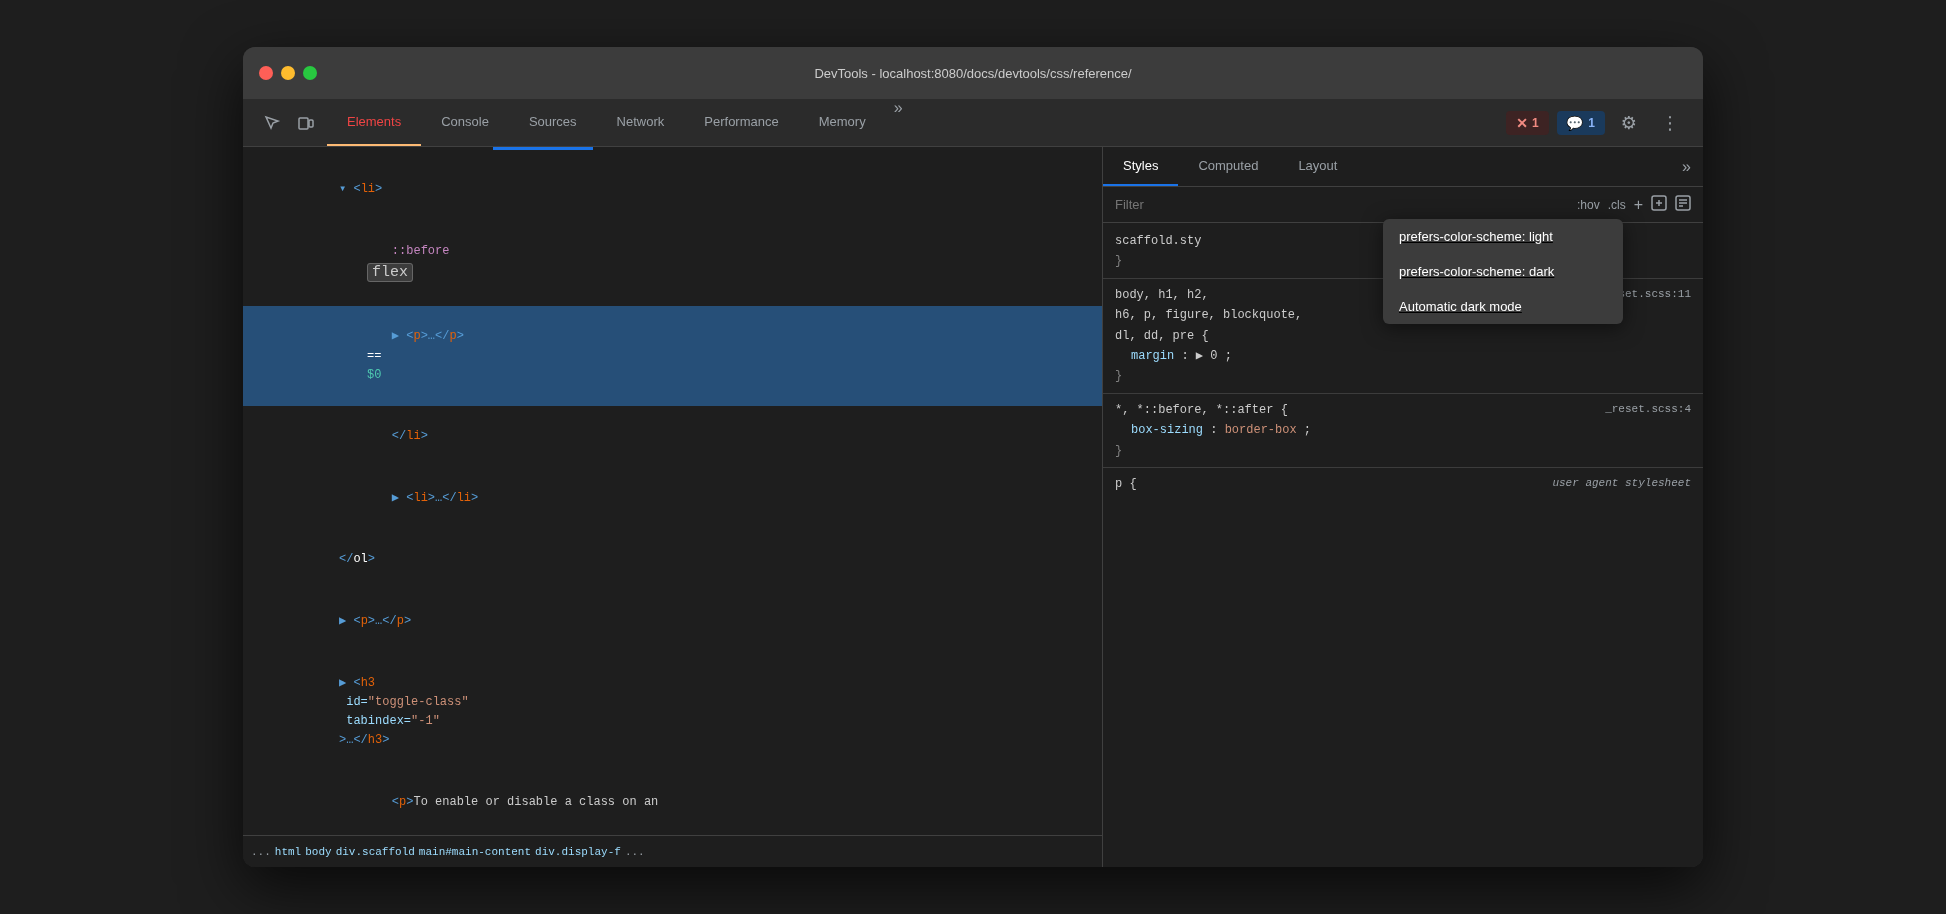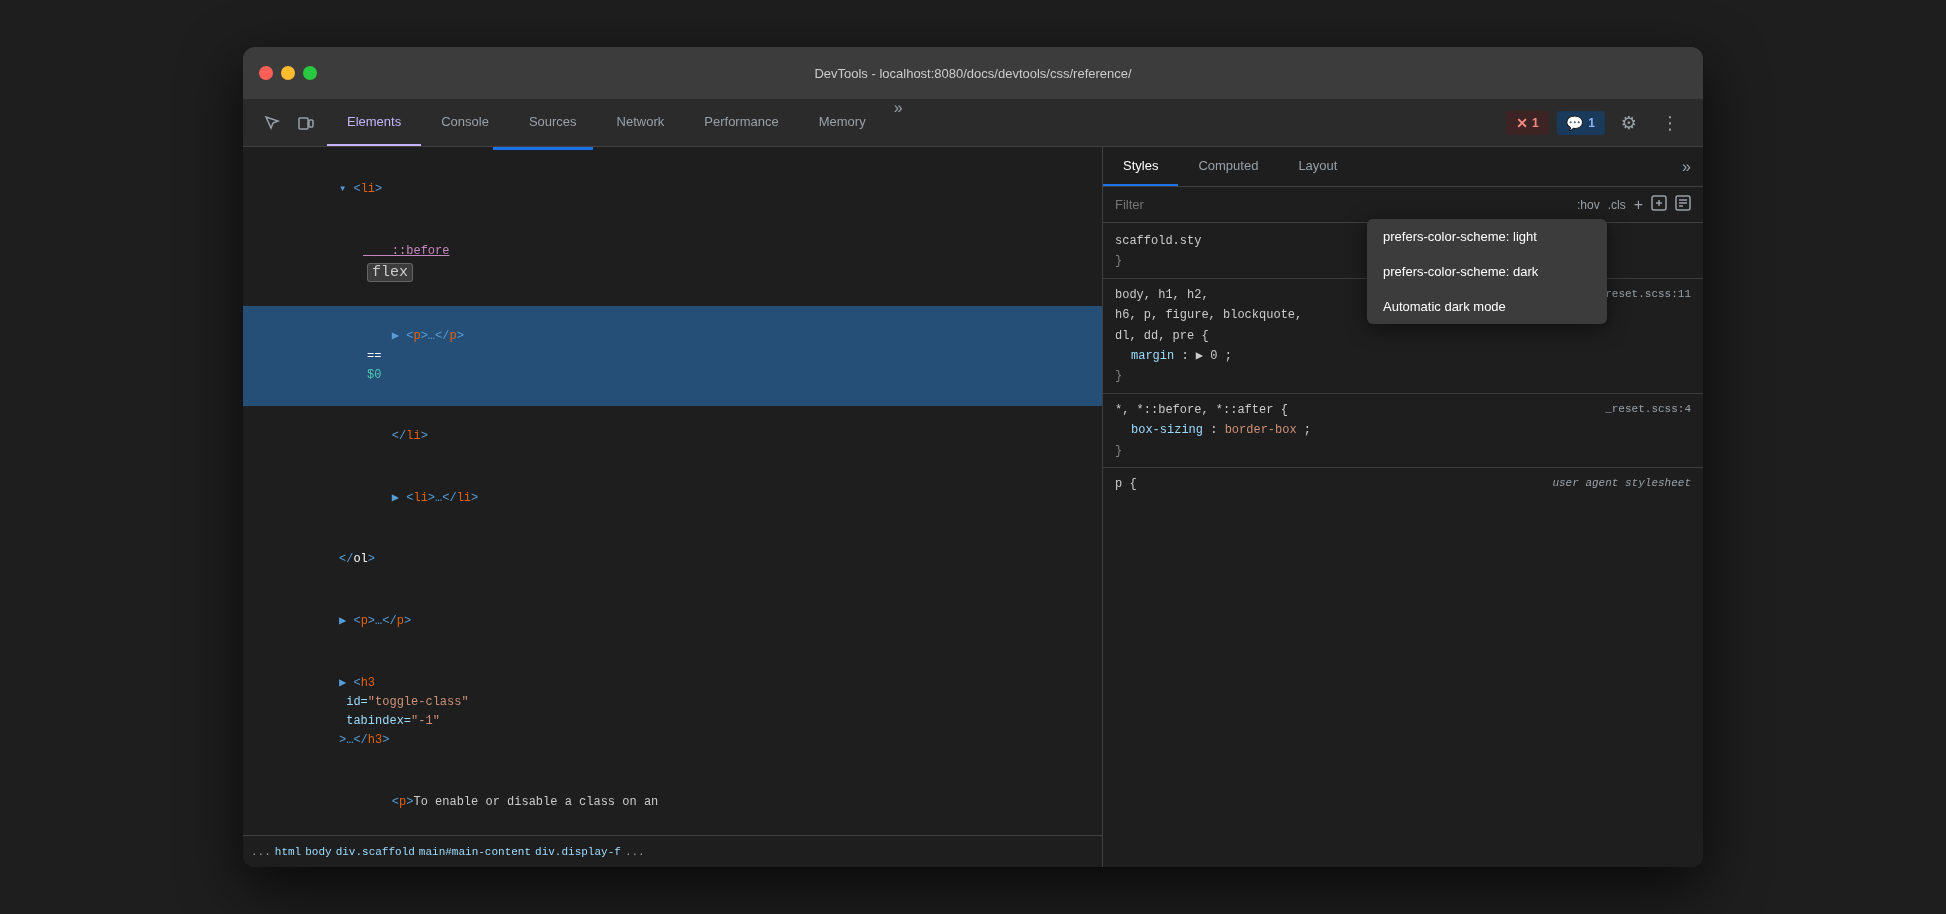--- a/index.html
+++ b/index.html
@@ -89,22 +89,22 @@
       padding: 0 20px;
       display: flex;
       align-items: center;
       color: #9aa0a6;
       font-size: 13px;
       cursor: pointer;
       border-bottom: 2px solid transparent;
       white-space: nowrap;
     }
     .tab.active {
-      color: #c4b5fd;
-      border-bottom: 2px solid #c4b5fd;
+      color: #ef4444;
+      border-bottom: 2px solid #fdba74;
     }
     .tabbar-right {
       margin-left: auto;
       display: flex;
       align-items: center;
       gap: 8px;
       padding: 0 8px;
     }
     .badge-btn {
       display: flex;
@@ -167,21 +167,21 @@
       padding: 2px 8px;
       white-space: pre;
       cursor: default;
     }
     .tree-line.selected {
       background: #264f78;
     }
     .tag { color: #569cd6; }
     .attr-name { color: #9cdcfe; }
     .attr-value { color: #ce9178; }
-    .pseudo { color: #c586c0; text-decoration: underline; }
+    .pseudo { color: #c586c0; }
     .indent-1 { padding-left: 24px; }
     .indent-2 { padding-left: 48px; }
     .flex-badge {
       background: #3c3c3c;
       border: 1px solid #666;
       border-radius: 3px;
       padding: 0 4px;
       font-size: 15px;
       color: #cccccc;
       margin-left: 4px;
@@ -313,27 +313,28 @@
     }
     .style-rule-sep {
       border: none;
       border-top: 1px solid #3c3c3c;
       margin: 2px 0;
     }
     
     .dropdown-menu {
       position: absolute;
       top: 32px;
-      left: 264px;
+      left: 280px;
       background: #3c3c3c;
       border-radius: 6px;
       box-shadow: 0 4px 20px rgba(0,0,0,0.5);
       z-index: 100;
       min-width: 240px;
       overflow: hidden;
+      text-decoration: underline;
     }
     .dropdown-item {
       padding: 10px 16px;
       color: #ffffff;
       font-size: 13px;
       cursor: pointer;
     }
     .element-panel-topbar {
       height: 4px;
       position: relative;

